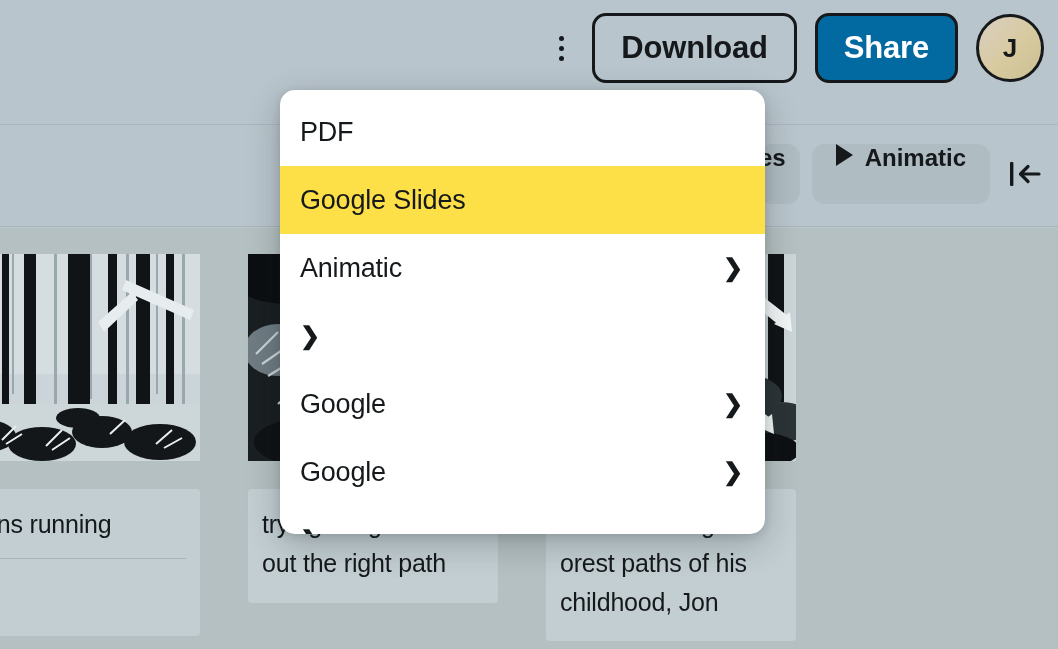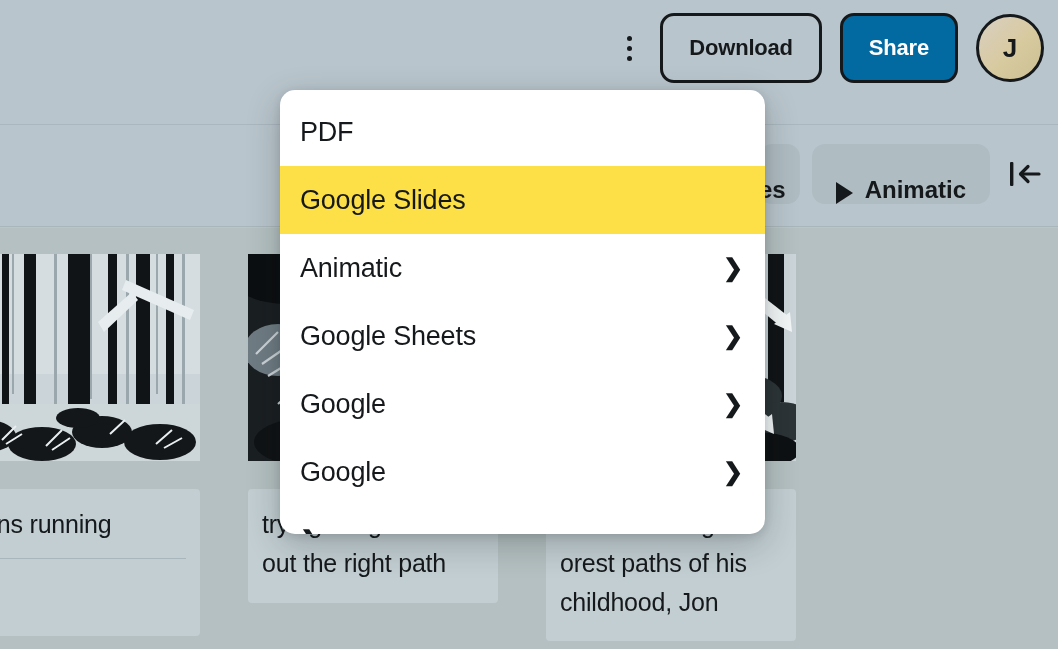--- a/index.html
+++ b/index.html
@@ -54,21 +54,21 @@
     border-radius: 50%;
     background: #15191c;
   }
 
   .btn {
     height: 70px;
     border-radius: 14px;
     border: 3px solid #16191b;
     background: transparent;
     color: #16191b;
-    font-size: 22px;
+    font-size: 31px;
     font-weight: 700;
     letter-spacing: -0.2px;
     padding: 0 26px;
     display: flex;
     align-items: center;
     justify-content: center;
     cursor: pointer;
     font-family: "Liberation Sans", sans-serif;
   }
   .btn-share {
@@ -106,21 +106,21 @@
     top: 18px;
     display: flex;
     align-items: center;
     gap: 12px;
   }
   .chip {
     height: 60px;
     border-radius: 13px;
     background: #afbcc2;
     display: flex;
-    align-items: flex-end;
+    align-items: flex-start;
     gap: 12px;
     padding: 0 24px;
     font-size: 24px;
     font-weight: 700;
     color: #16191b;
     cursor: pointer;
     white-space: nowrap;
   }
   .chip-clipped {
     border-radius: 13px;
@@ -429,21 +429,20 @@
       <span>PDF</span>
     </div>
     <div class="menu-item is-hover">
       <span>Google Slides</span>
     </div>
     <div class="menu-item">
       <span>Animatic</span>
       <span class="chev">❯</span>
     </div>
     <div class="menu-item">
-      <span>Google Sheets</span>
       <span class="chev">❯</span>
     </div>
     <div class="menu-item">
       <span>Google</span>
       <span class="chev">❯</span>
     </div>
     <div class="menu-item">
       <span>Google</span>
       <span class="chev">❯</span>
     </div>

